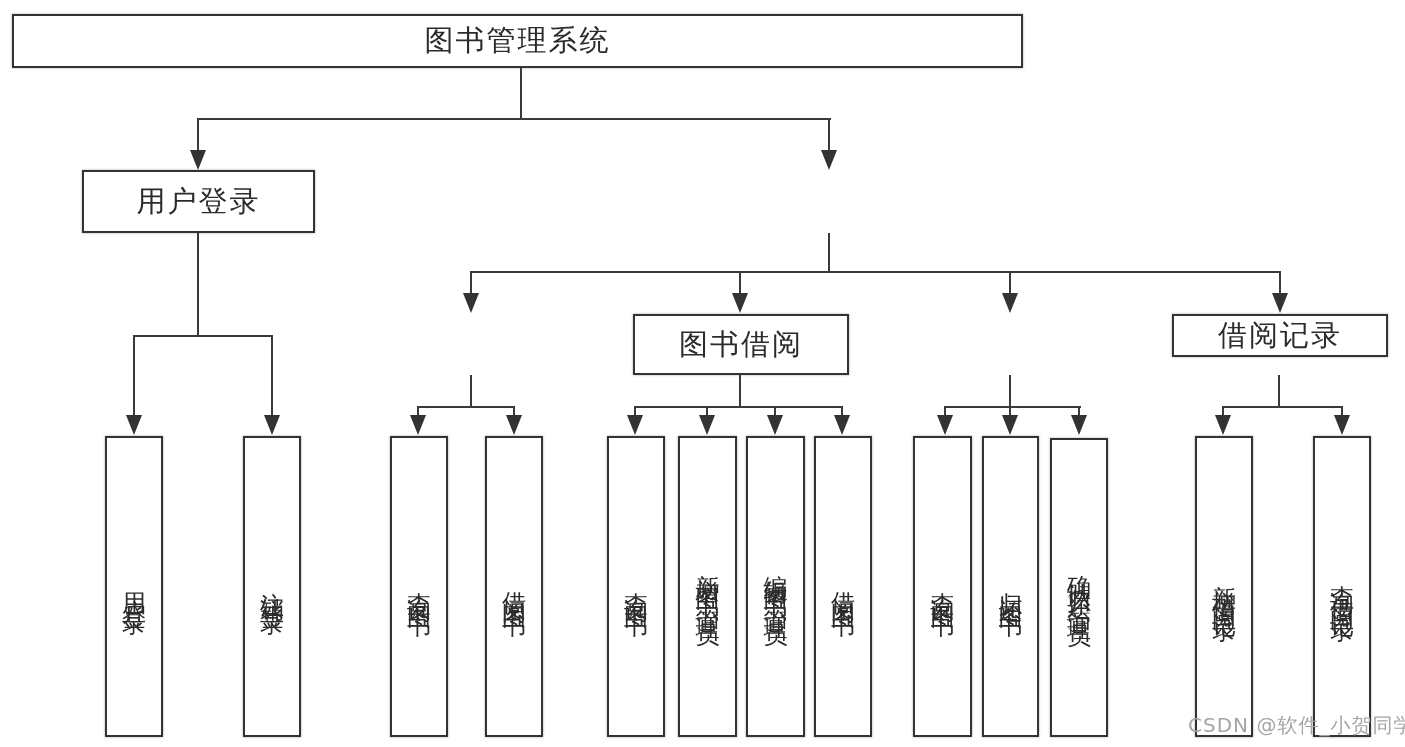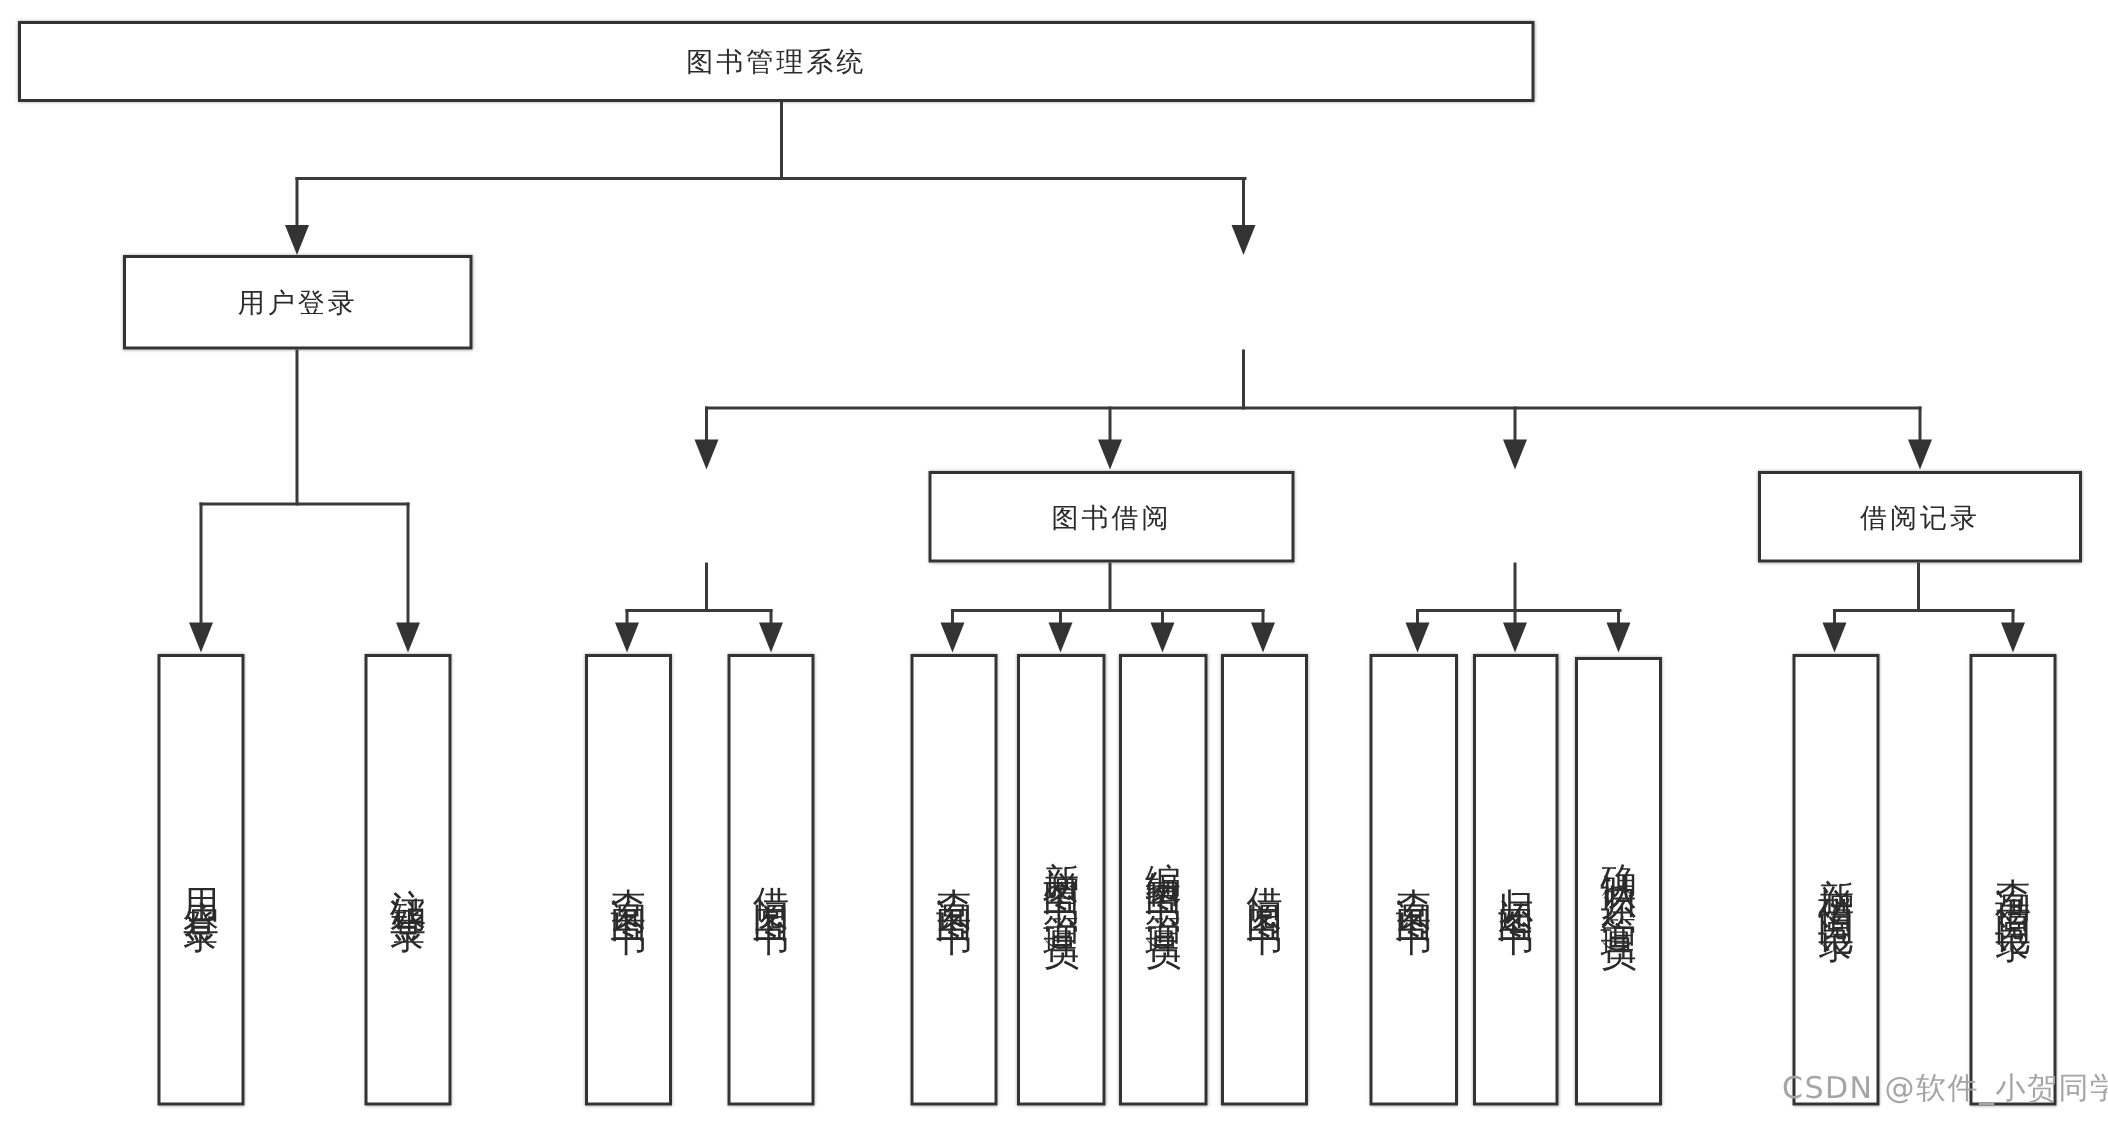--- a/index.html
+++ b/index.html
@@ -4,21 +4,21 @@
 <style>
   html,body{margin:0;padding:0;background:#ffffff;}
   .canvas{
     position:relative;width:1405px;height:747px;background:#ffffff;overflow:hidden;
     font-family:"DejaVu Sans","Liberation Sans",sans-serif;color:#2b2b2b;
   }
   .box{
     position:absolute;box-sizing:border-box;background:#ffffff;
     border:2.5px solid #333333;box-shadow:0 0 2px rgba(90,90,90,.55);
     display:flex;align-items:center;justify-content:center;
-    font-size:18px;letter-spacing:2px;white-space:nowrap;
+    font-size:29px;letter-spacing:2px;white-space:nowrap;
   }
   .vbox{
     position:absolute;box-sizing:border-box;background:#ffffff;
     border:2.5px solid #333333;box-shadow:0 0 2px rgba(90,90,90,.55);
     display:flex;align-items:center;justify-content:center;
   }
   .vbox span{
     writing-mode:vertical-rl;text-orientation:mixed;
     font-size:24px;letter-spacing:7px;line-height:1;
   }
@@ -60,22 +60,22 @@
   <div class="line" style="left:470px;top:271px;width:811px;height:2px;"></div>
   <div class="line" style="left:470px;top:271px;width:2px;height:26px;"></div>
   <div class="arrow" style="left:463px;top:293px;"></div>
   <div class="line" style="left:739px;top:271px;width:2px;height:26px;"></div>
   <div class="arrow" style="left:732px;top:293px;"></div>
   <div class="line" style="left:1009px;top:271px;width:2px;height:26px;"></div>
   <div class="arrow" style="left:1002px;top:293px;"></div>
   <div class="line" style="left:1279px;top:271px;width:2px;height:26px;"></div>
   <div class="arrow" style="left:1272px;top:293px;"></div>
 
-  <div class="box" style="left:619px;top:314px;width:244px;height:61px;">图书借阅</div>
-  <div class="box" style="left:1172px;top:314px;width:216px;height:61px;">借阅记录</div>
+  <div class="box" style="left:633px;top:314px;width:216px;height:61px;">图书借阅</div>
+  <div class="box" style="left:1172px;top:314px;width:216px;height:43px;">借阅记录</div>
 
   <div class="line" style="left:470px;top:375px;width:2px;height:33px;"></div>
   <div class="line" style="left:417px;top:406px;width:98px;height:2px;"></div>
   <div class="line" style="left:417px;top:406px;width:2px;height:14px;"></div>
   <div class="arrow" style="left:410px;top:415px;"></div>
   <div class="line" style="left:513px;top:406px;width:2px;height:14px;"></div>
   <div class="arrow" style="left:506px;top:415px;"></div>
 
   <div class="line" style="left:739px;top:375px;width:2px;height:33px;"></div>
   <div class="line" style="left:634px;top:406px;width:209px;height:2px;"></div>

